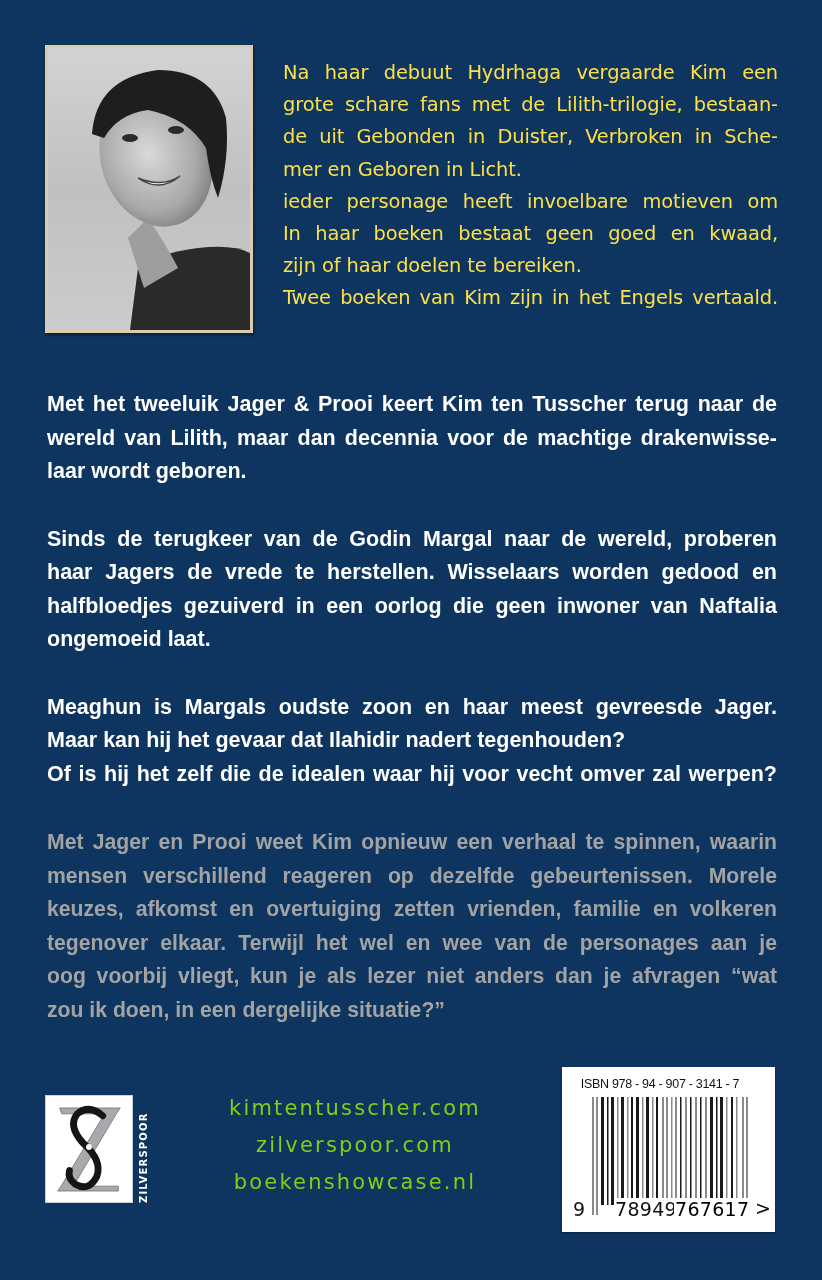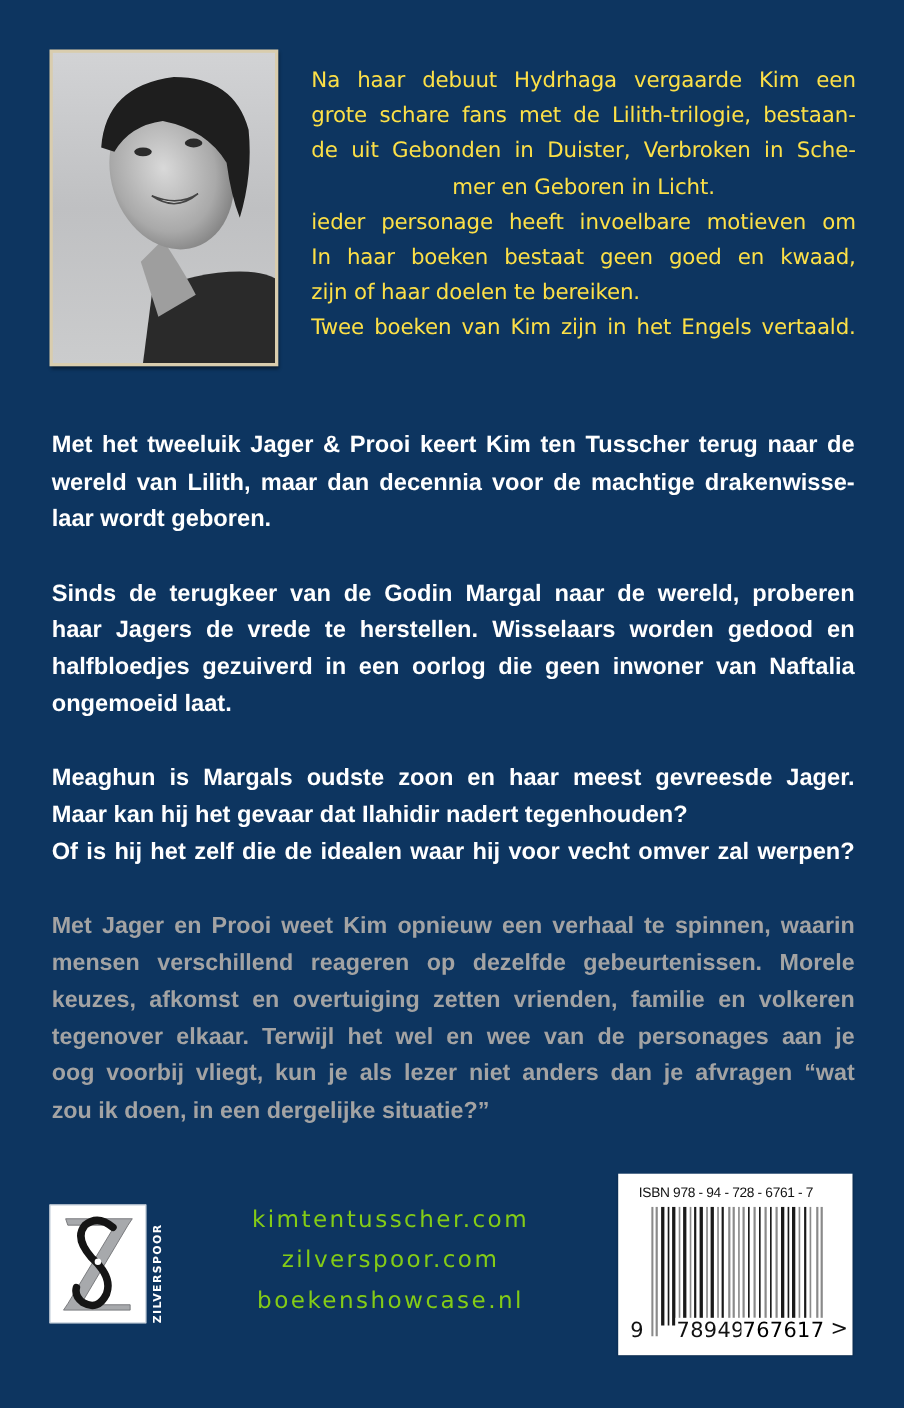--- a/index.html
+++ b/index.html
@@ -211,21 +211,21 @@
 
       <path d="M90 130 Q112 145 132 128 Q114 140 90 130 Z" fill="#f2f2f2" stroke="#444" stroke-width="1.5"></path>
     </svg>
   </div>
 </div>
 
 <div class="bio">
   <p style="text-align:justify;text-align-last:justify;">Na haar debuut Hydrhaga vergaarde Kim een</p>
   <p style="text-align:justify;text-align-last:justify;">grote schare fans met de Lilith-trilogie, bestaan-</p>
   <p style="text-align:justify;text-align-last:justify;">de uit Gebonden in Duister, Verbroken in Sche-</p>
-  <p style="text-align:center;">mer en Geboren in Licht.</p>
+  <p style="text-align:left;">mer en Geboren in Licht.</p>
   <p style="text-align:justify;text-align-last:justify;">ieder personage heeft invoelbare motieven om</p>
   <p style="text-align:justify;text-align-last:justify;">In haar boeken bestaat geen goed en kwaad,</p>
   <p style="text-align:left;">zijn of haar doelen te bereiken.</p>
   <p style="text-align:justify;text-align-last:justify;">Twee boeken van Kim zijn in het Engels vertaald.</p>
 </div>
 
 <div class="blurb">
   <p>
     <span class="ln j">Met het tweeluik Jager &amp; Prooi keert Kim ten Tusscher terug naar de</span>
     <span class="ln j">wereld van Lilith, maar dan decennia voor de machtige drakenwisse-</span>
@@ -263,21 +263,21 @@
 </div>
 <div class="logo-vertical">ZILVERSPOOR</div>
 
 <div class="urls">
   <a class="url">kimtentusscher.com</a>
   <a class="url">zilverspoor.com</a>
   <a class="url">boekenshowcase.nl</a>
 </div>
 
 <div class="barcode-box">
-  <div class="isbn-label">ISBN 978 - 94 - 728 - 6761 - 7</div>
+  <div class="isbn-label">ISBN 978 - 94 - 907 - 3141 - 7</div>
   <svg class="barcode-svg" viewBox="0 0 158 118" preserveAspectRatio="none">
     <g fill="#1a1a1a">
       <rect x="0" y="0" width="2" height="118" fill="#8a8a8a"></rect>
       <rect x="4" y="0" width="2" height="118" fill="#8a8a8a"></rect>
       <rect x="9" y="0" width="3" height="108"></rect>
       <rect x="15" y="0" width="1.5" height="108"></rect>
       <rect x="19" y="0" width="3" height="108"></rect>
       <rect x="25" y="0" width="1.5" height="108" fill="#8a8a8a"></rect>
       <rect x="29" y="0" width="3" height="108"></rect>
       <rect x="35" y="0" width="1.5" height="108" fill="#8a8a8a"></rect>

